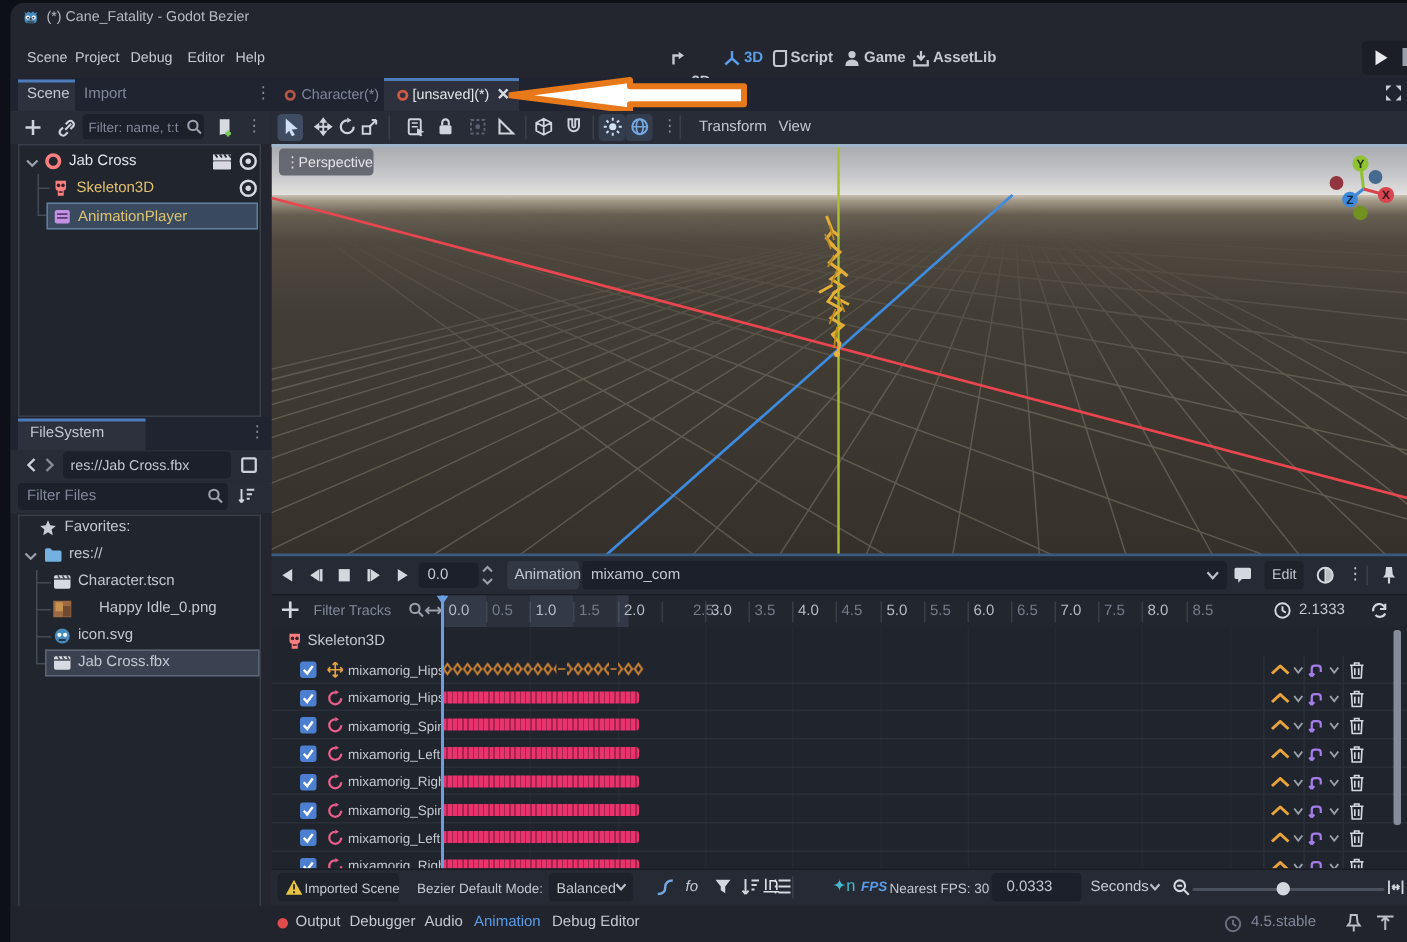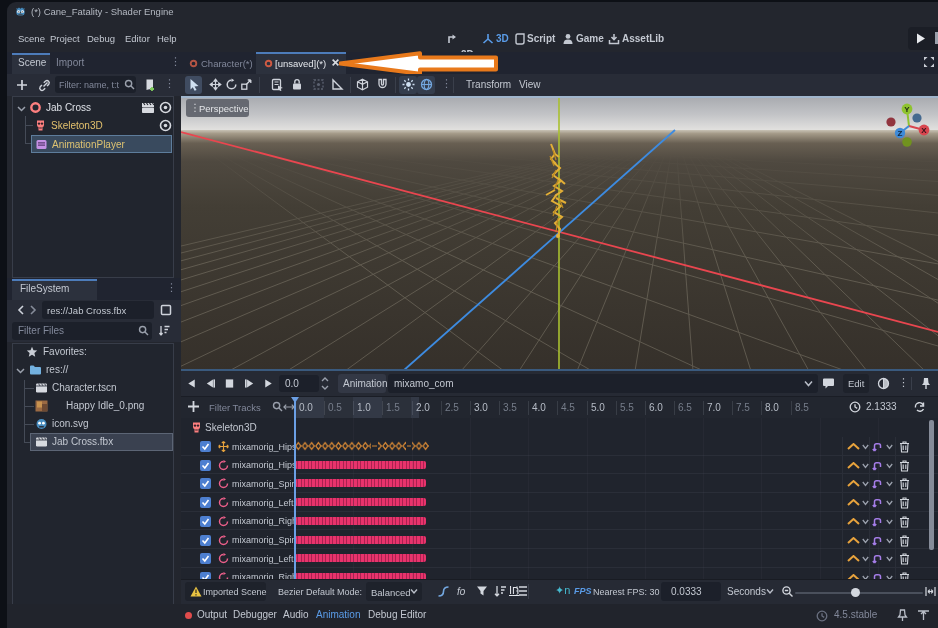--- a/index.html
+++ b/index.html
@@ -19,21 +19,21 @@
 <svg class="a" style="left:15px; top:6px;" width="11" height="11" viewBox="0 0 18 18">
   <path d="M3 6 L2.2 3.2 L4.5 4.6 L6.5 2.6 L9 4.4 L11.5 2.6 L13.5 4.6 L15.8 3.2 L15 6 Z" fill="#478cbf"></path>
   <rect x="2.2" y="5" width="13.6" height="10.5" rx="4" fill="#478cbf"></rect>
   <circle cx="5.8" cy="9.3" r="2.3" fill="#ffffff"></circle>
   <circle cx="12.2" cy="9.3" r="2.3" fill="#ffffff"></circle>
   <circle cx="6.1" cy="9.6" r="1.1" fill="#414042"></circle>
   <circle cx="11.9" cy="9.6" r="1.1" fill="#414042"></circle>
   <rect x="8.1" y="9.5" width="1.8" height="2.6" rx="0.6" fill="#414042"></rect>
   <rect x="5.2" y="13.4" width="7.6" height="1.6" rx="0.8" fill="#414042"></rect>
 </svg>
-<div class="a txt" style="left:31px; top:6px; color:#b4b9c2; font-size:9.5px;">(*) Cane_Fatality - Shader Engine</div>
+<div class="a txt" style="left:31px; top:6px; color:#b4b9c2; font-size:9.5px;">(*) Cane_Fatality - Godot Bezier</div>
 
 <div class="a txt" style="left:18px; top:33px; font-size:9.5px;">Scene</div>
 <div class="a txt" style="left:50px; top:33px; font-size:9.5px;">Project</div>
 <div class="a txt" style="left:87px; top:33px; font-size:9.5px;">Debug</div>
 <div class="a txt" style="left:125px; top:33px; font-size:9.5px;">Editor</div>
 <div class="a txt" style="left:157px; top:33px; font-size:9.5px;">Help</div>
 
 <svg class="a" style="left:447px; top:33px;" width="12" height="12" viewBox="0 0 12 12">
   <path d="M2 10 L2 4 L7 4" stroke="#c3c8d1" stroke-width="1.6" fill="none"></path>
   <path d="M5.5 1.5 L9 4 L5.5 6.5 Z" fill="#c3c8d1"></path>
@@ -486,21 +486,21 @@
 <div class="a" style="left:295px; top:397px; width:124px; height:21px; background:#2b303a;"></div>
 <div class="a" style="left:295px; top:397px; width:29px; height:21px; background:#333946;"></div>
 <div class="a" style="left:353px; top:397px; width:29px; height:21px; background:#333946;"></div>
 <div class="a" style="left:411px; top:397px; width:8px; height:21px; background:#333946;"></div>
 <div id="rulerlabels">
     <div class="a" style="left:295px; top:401px; font-size:10px; color:#b6bcc6; padding-left:3px; border-left:1px solid rgba(160,166,178,0.18); height:14px; line-height:13px;">0.0</div>
     <div class="a" style="left:324px; top:401px; font-size:10px; color:#767d8a; padding-left:3px; border-left:1px solid rgba(160,166,178,0.18); height:14px; line-height:13px;">0.5</div>
     <div class="a" style="left:353px; top:401px; font-size:10px; color:#b6bcc6; padding-left:3px; border-left:1px solid rgba(160,166,178,0.18); height:14px; line-height:13px;">1.0</div>
     <div class="a" style="left:382px; top:401px; font-size:10px; color:#767d8a; padding-left:3px; border-left:1px solid rgba(160,166,178,0.18); height:14px; line-height:13px;">1.5</div>
     <div class="a" style="left:412px; top:401px; font-size:10px; color:#b6bcc6; padding-left:3px; border-left:1px solid rgba(160,166,178,0.18); height:14px; line-height:13px;">2.0</div>
-    <div class="a" style="left:441px; top:401px; font-size:10px; color:#767d8a; padding-left:3px; border-left:1px solid rgba(160,166,178,0.18); height:14px; line-height:13px;">2.5</div>
+    <div class="a" style="left:441px; top:401px; font-size:10px; color:#767d8a; padding-left:20px; border-left:1px solid rgba(160,166,178,0.18); height:14px; line-height:13px;">2.5</div>
     <div class="a" style="left:470px; top:401px; font-size:10px; color:#b6bcc6; padding-left:3px; border-left:1px solid rgba(160,166,178,0.18); height:14px; line-height:13px;">3.0</div>
     <div class="a" style="left:499px; top:401px; font-size:10px; color:#767d8a; padding-left:3px; border-left:1px solid rgba(160,166,178,0.18); height:14px; line-height:13px;">3.5</div>
     <div class="a" style="left:528px; top:401px; font-size:10px; color:#b6bcc6; padding-left:3px; border-left:1px solid rgba(160,166,178,0.18); height:14px; line-height:13px;">4.0</div>
     <div class="a" style="left:557px; top:401px; font-size:10px; color:#767d8a; padding-left:3px; border-left:1px solid rgba(160,166,178,0.18); height:14px; line-height:13px;">4.5</div>
     <div class="a" style="left:587px; top:401px; font-size:10px; color:#b6bcc6; padding-left:3px; border-left:1px solid rgba(160,166,178,0.18); height:14px; line-height:13px;">5.0</div>
     <div class="a" style="left:616px; top:401px; font-size:10px; color:#767d8a; padding-left:3px; border-left:1px solid rgba(160,166,178,0.18); height:14px; line-height:13px;">5.5</div>
     <div class="a" style="left:645px; top:401px; font-size:10px; color:#b6bcc6; padding-left:3px; border-left:1px solid rgba(160,166,178,0.18); height:14px; line-height:13px;">6.0</div>
     <div class="a" style="left:674px; top:401px; font-size:10px; color:#767d8a; padding-left:3px; border-left:1px solid rgba(160,166,178,0.18); height:14px; line-height:13px;">6.5</div>
     <div class="a" style="left:703px; top:401px; font-size:10px; color:#b6bcc6; padding-left:3px; border-left:1px solid rgba(160,166,178,0.18); height:14px; line-height:13px;">7.0</div>
     <div class="a" style="left:732px; top:401px; font-size:10px; color:#767d8a; padding-left:3px; border-left:1px solid rgba(160,166,178,0.18); height:14px; line-height:13px;">7.5</div>

